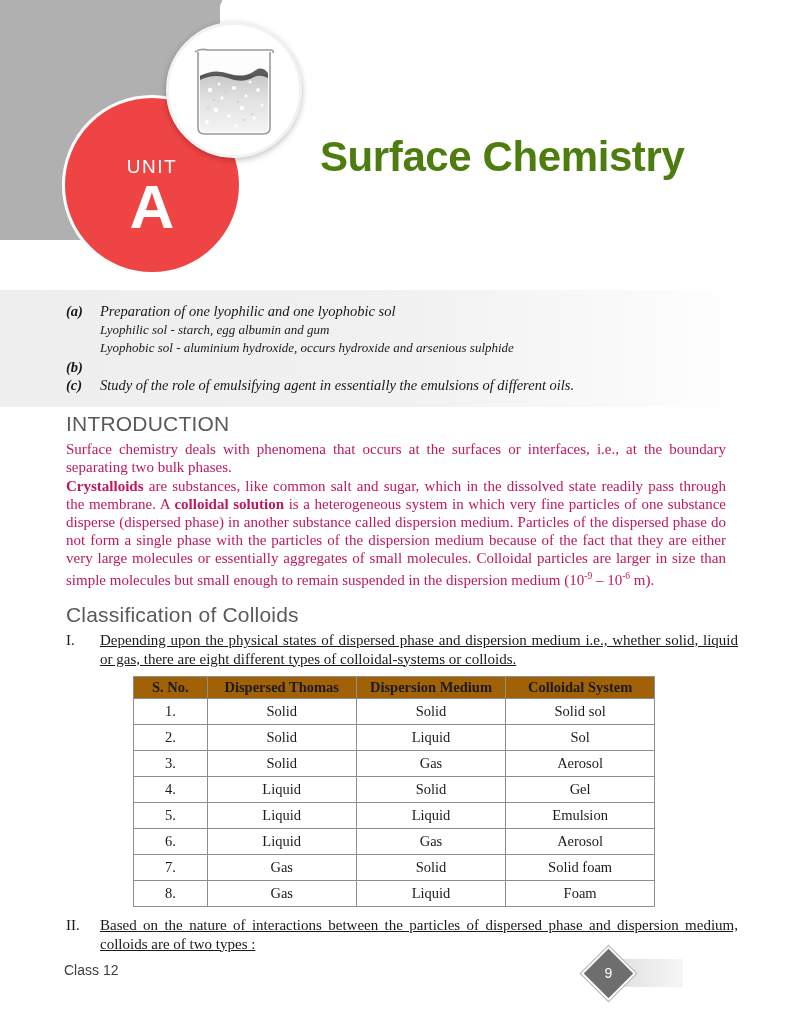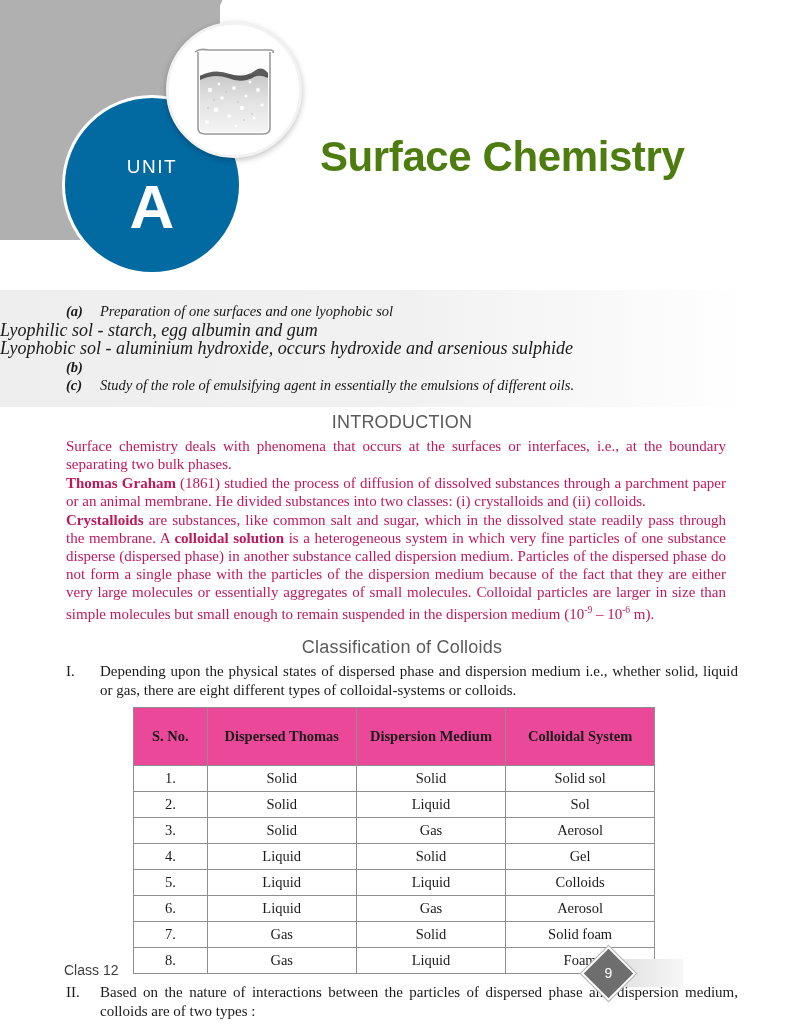--- a/index.html
+++ b/index.html
@@ -42,21 +42,21 @@
     height: 380px;
     background: #b0b0b0;
   }
   .unit-circle {
     position: absolute;
     left: 62px;
     top: 95px;
     width: 180px;
     height: 180px;
     border-radius: 50%;
-    background: #0369a1;
+    background: #ef4444;
     border: 3px solid #ffffff;
     box-sizing: border-box;
     z-index: 3;
   }
   .unit-word {
     position: absolute;
     left: 0;
     right: 0;
     top: 58px;
     text-align: center;
@@ -131,79 +131,79 @@
   .obj-marker {
     width: 34px;
     padding-left: 66px;
     box-sizing: content-box;
     flex: 0 0 auto;
     font-style: italic;
     font-weight: bold;
   }
   .obj-text { flex: 1 1 auto; }
   .obj-sub {
+    padding-left: 100px;
     font-style: italic;
-    font-size: 18px;
+    font-size: 13px;
     line-height: 18.5px;
   }
 
   
   #content {
     position: absolute;
     left: 66px;
     top: 412px;
     width: 672px;
   }
   h2.section {
     font-family: "Liberation Sans", sans-serif;
     font-weight: 400;
-    font-size: 18px;
+    font-size: 21px;
     color: #5a5a5a;
     margin: 0 0 4px 0;
     letter-spacing: 0.2px;
-    text-align: center;
   }
   h2.section.tight { margin-top: 14px; }
   p.body {
     margin: 0 12px 0 0;
     font-size: 15px;
     line-height: 18px;
     text-align: justify;
     color: #be185d;
   }
   p.body.spaced { margin-top: 1px; }
   sup { font-size: 9.5px; vertical-align: super; }
 
   .numbered {
     display: flex;
     font-size: 15px;
     line-height: 18.5px;
     text-align: justify;
   }
   .num-marker { flex: 0 0 34px; }
-  .num-body { flex: 1 1 auto; text-align: justify; }
+  .num-body { flex: 1 1 auto; text-align: justify; text-decoration: underline; }
 
   
   table.colloids {
     border-collapse: collapse;
     margin: 8px 0 0 67px;
     width: 522px;
     font-size: 14.5px;
   }
   table.colloids th, table.colloids td {
     border: 1px solid #8e8e8e;
     text-align: center;
     padding: 4px 2px;
     color: #1a1a1a;
   }
   table.colloids th {
-    background: #ec4899;
+    background: #a16207;
     font-weight: bold;
     font-size: 14.5px;
-    padding: 20px 2px;
+    padding: 2px 2px;
   }
   table.colloids td { background: #ffffff; }
   .col-sno { width: 72px; }
   .col-dp  { width: 150px; }
   .col-dm  { width: 150px; }
   .col-cs  { width: 150px; }
 
   
   #footer {
     position: absolute;
@@ -312,21 +312,21 @@
     </div>
   </div>
 </div>
 
 <div class="title">Surface Chemistry</div>
 
 <div id="objectives">
 
   <div class="obj-row">
     <span class="obj-marker">(a)</span>
-    <span class="obj-text">Preparation of one surfaces and one lyophobic sol</span>
+    <span class="obj-text">Preparation of one lyophilic and one lyophobic sol</span>
   </div>
   <div class="obj-sub">Lyophilic sol - starch, egg albumin and gum</div>
   <div class="obj-sub">Lyophobic sol - aluminium hydroxide, occurs hydroxide and arsenious sulphide</div>
 
   <div class="obj-row">
     <span class="obj-marker">(b)</span>
   </div>
 
   <div class="obj-row">
     <span class="obj-marker">(c)</span>
@@ -335,23 +335,20 @@
 </div>
 
 <div id="content">
 
   <h2 class="section">INTRODUCTION</h2>
 
   <p class="body">
     <span>Surface chemistry deals with phenomena that occurs at the surfaces or interfaces, i.e., at the boundary separating two bulk phases.</span>
   </p>
 
-  <p class="body spaced">
-    <b>Thomas Graham</b><span> (1861) studied the process of diffusion of dissolved substances through a parchment paper or an animal membrane. He divided substances into two classes: (i) crystalloids and (ii) colloids.</span>
-  </p>
 
   <p class="body spaced">
     <b>Crystalloids</b><span> are substances, like common salt and sugar, which in the dissolved state readily pass through the membrane. A </span><b>colloidal solution</b><span> is a heterogeneous system in which very fine particles of one substance disperse (dispersed phase) in another substance called dispersion medium. Particles of the dispersed phase do not form a single phase with the particles of the dispersion medium because of the fact that they are either very large molecules or essentially aggregates of small molecules. Colloidal particles are larger in size than simple molecules but small enough to remain suspended in the dispersion medium (10</span><sup>-9</sup><span> – 10</span><sup>-6</sup><span> m).</span>
   </p>
 
   <h2 class="section tight">Classification of Colloids</h2>
 
   <div class="numbered">
     <span class="num-marker">I.</span>
     <span class="num-body">Depending upon the physical states of dispersed phase and dispersion medium i.e., whether solid, liquid or gas, there are eight different types of colloidal-systems or colloids.</span>
@@ -388,21 +385,21 @@
       <tr>
         <td>4.</td>
         <td>Liquid</td>
         <td>Solid</td>
         <td>Gel</td>
       </tr>
       <tr>
         <td>5.</td>
         <td>Liquid</td>
         <td>Liquid</td>
-        <td>Colloids</td>
+        <td>Emulsion</td>
       </tr>
       <tr>
         <td>6.</td>
         <td>Liquid</td>
         <td>Gas</td>
         <td>Aerosol</td>
       </tr>
       <tr>
         <td>7.</td>
         <td>Gas</td>

